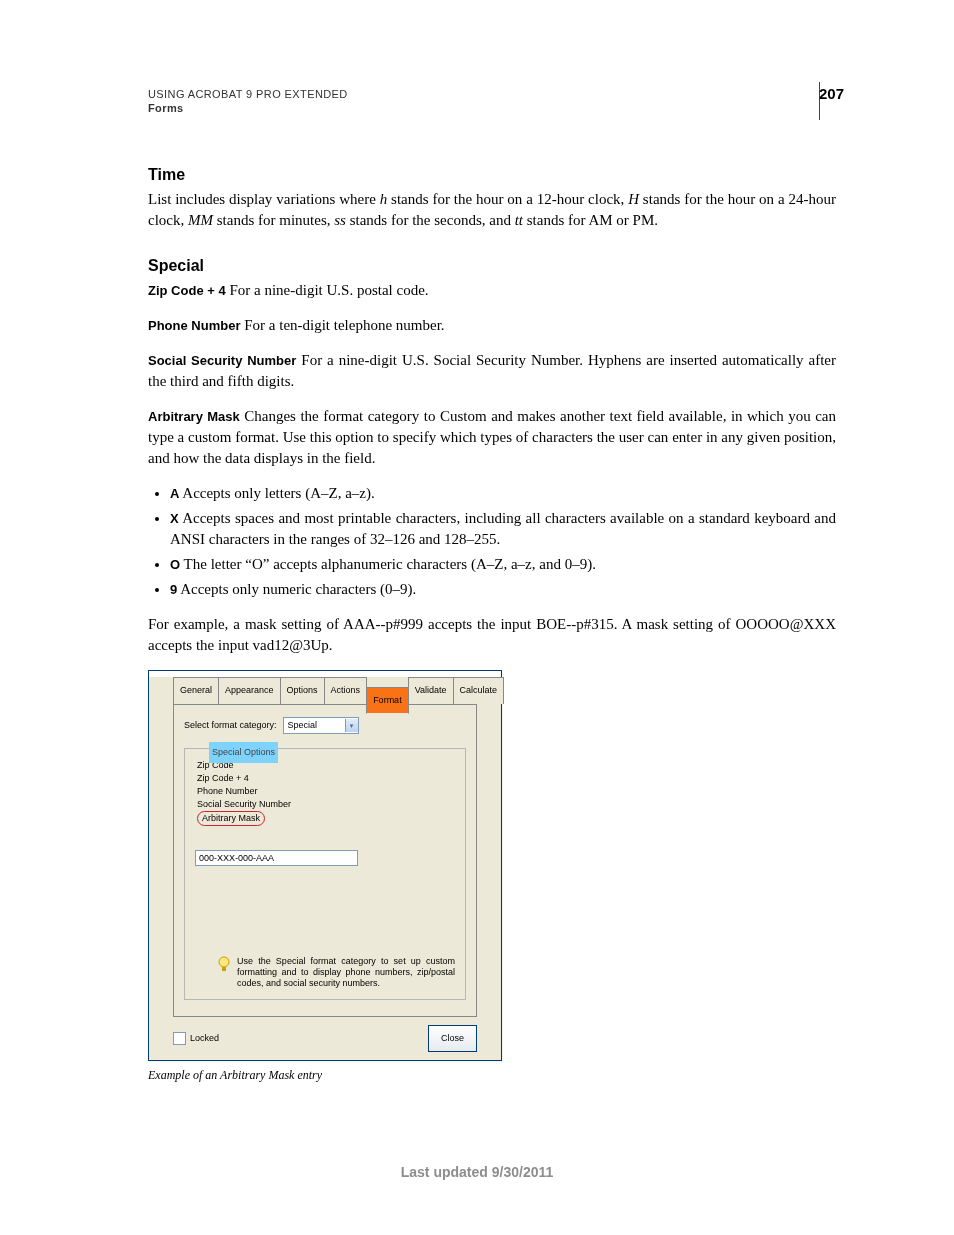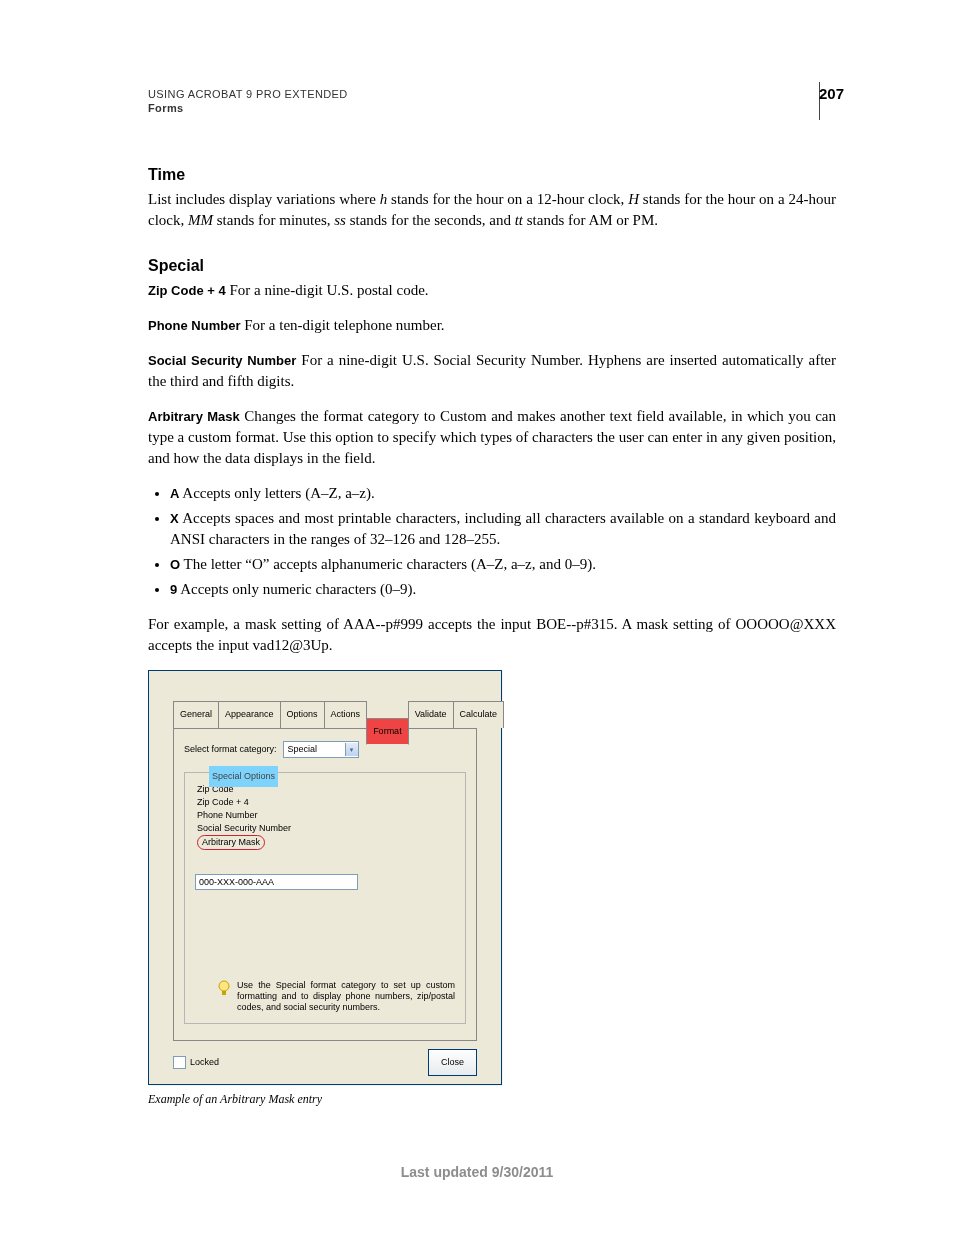--- a/index.html
+++ b/index.html
@@ -106,39 +106,39 @@
     color: #fff;
     font-weight: 700;
     font-size: 10px;
     display: flex;
     align-items: center;
     justify-content: center;
     line-height: 1;
   }
   .dialog-body {
     background: #ece9d8;
-    padding: 24px 10px 8px 10px;
+    padding: 0 10px 8px 10px;
   }
   .tab-row {
     display: flex;
     margin: 6px 14px 0 14px;
     font-size: 9px;
   }
   .tab {
     border: 1px solid #888;
     border-bottom: none;
     padding: 2px 6px;
     background: #ece9d8;
     margin-right: -1px;
     color: #000;
   }
   .tab.active {
-    background: #ef4444;
+    background: #f97316;
     position: relative;
-    top: 17px;
+    top: 10px;
     z-index: 2;
     border-bottom: 1px solid #ece9d8;
   }
   .tab-panel {
     border: 1px solid #888;
     margin: 0 14px 0 14px;
     padding: 10px 10px 16px 10px;
     background: #ece9d8;
     position: relative;
     z-index: 1;

